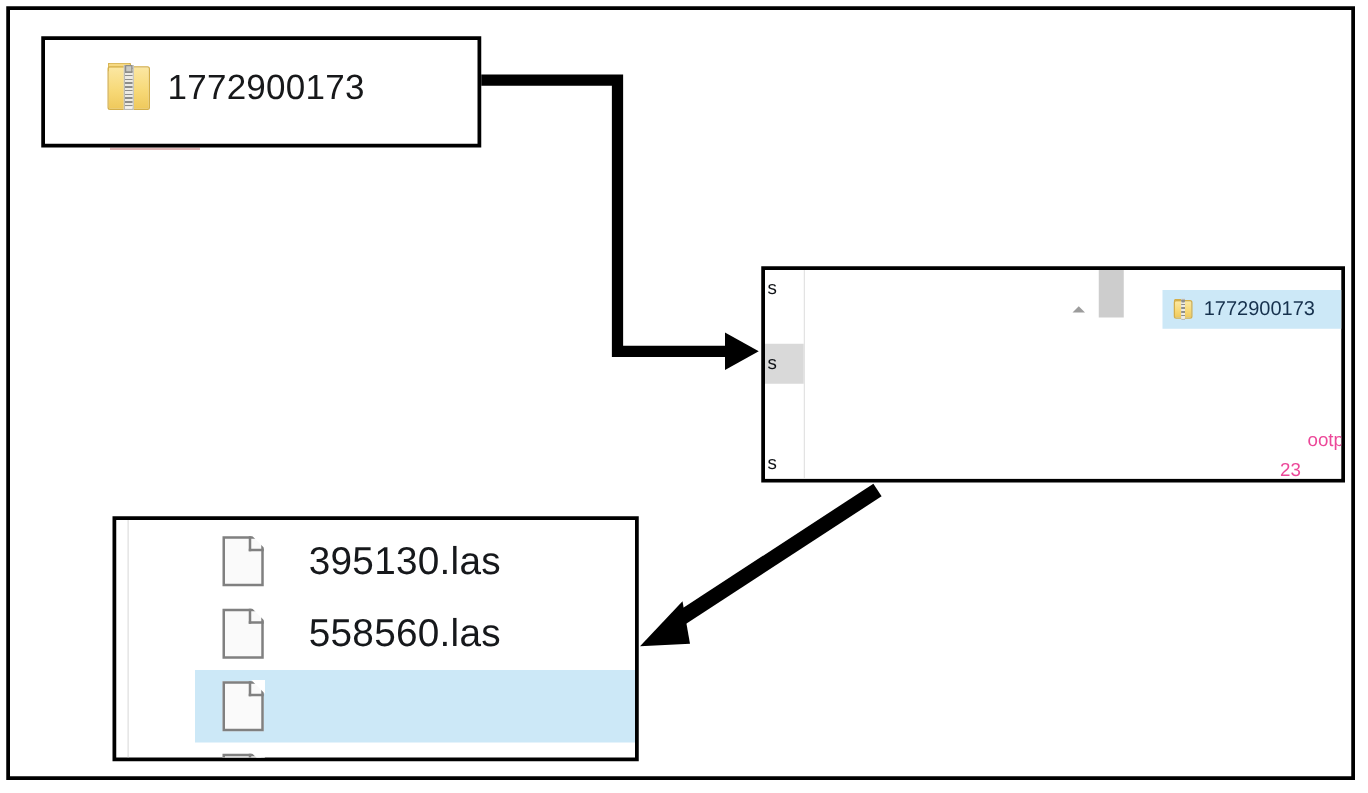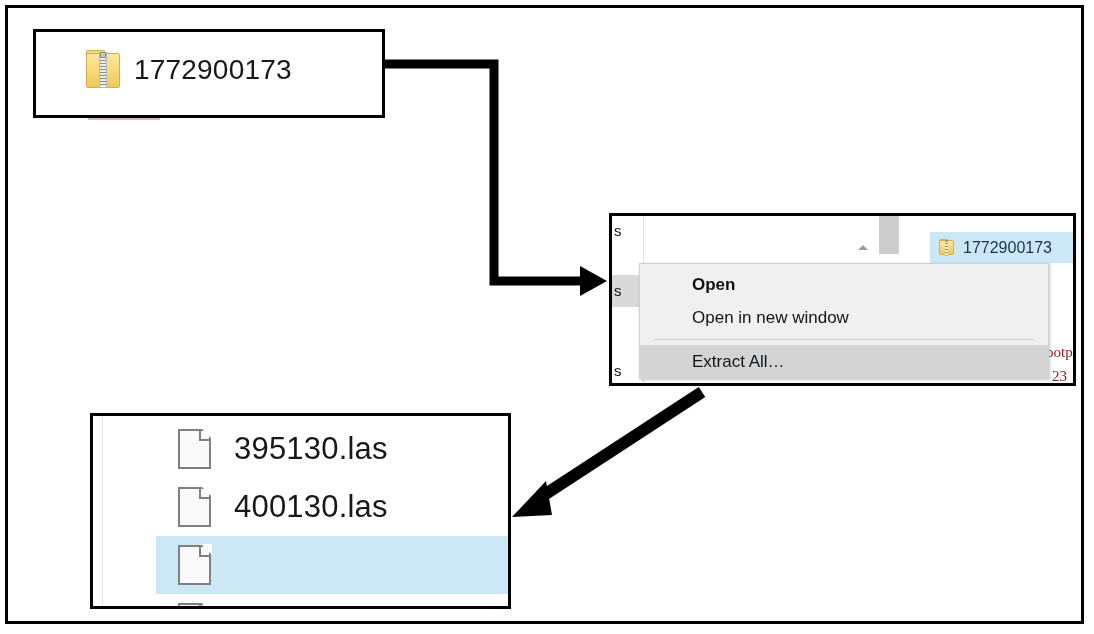--- a/index.html
+++ b/index.html
@@ -228,26 +228,25 @@
   .ex-file-name {
     font-size: 16px;
     color: #16314d;
     white-space: nowrap;
   }
 
   
   .clip-frag {
     position: absolute;
     font-size: 15px;
-    color: #7f1d1d;
+    color: #ec4899;
     white-space: nowrap;
-    font-family: Liberation Serif, serif;
   }
   .clip-frag.f1 { left: 434px; top: 128px; }
-  .clip-frag.f2 { left: 440px; top: 152px; text-align: center; }
+  .clip-frag.f2 { left: 412px; top: 152px; text-align: center; }
 
   
   .ctx-menu {
     position: absolute;
     left: 27px;
     top: 47px;
     width: 410px;
     background: #f0f0f0;
     border: 1px solid #d0d0d0;
     box-shadow: 1px 1px 3px rgba(0,0,0,.22);
@@ -293,21 +292,21 @@
     height: 100%;
     background: #e0e0e0;
   }
   .file-row {
     position: absolute;
     left: 63px;
     width: 352px;
     height: 58px;
     display: flex;
     align-items: center;
-    gap: 23px;
+    gap: 36px;
     padding-left: 22px;
     box-sizing: border-box;
   }
   .file-row.r1 { top: 4px; }
   .file-row.r2 { top: 62px; }
   .file-row.r3 { top: 120px; background: #cce8f7; }
   .file-row.r4 { top: 178px; }
   .file-name {
     font-size: 31px;
     color: #16181b;
@@ -402,26 +401,20 @@
           <span class="zip-strip"></span>
           <span class="teeth"></span>
           <span class="pull"></span>
         </span>
         <span class="ex-file-name">1772900173</span>
       </div>
 
       <div class="clip-frag f1">ootp</div>
       <div class="clip-frag f2">23</div>
 
-      <div class="ctx-menu">
-        <div class="ctx-item bold">Open</div>
-        <div class="ctx-item">Open in new window</div>
-        <div class="ctx-sep"></div>
-        <div class="ctx-item highlighted">Extract All…</div>
-      </div>
 
     </div>
   </div>
 
   <div class="files-callout">
     <div class="files-gutter"></div>
 
     <div class="file-row r1">
       <span class="doc-icon">
         <span class="sheet"></span>
@@ -430,21 +423,21 @@
       </span>
       <span class="file-name">395130.las</span>
     </div>
 
     <div class="file-row r2">
       <span class="doc-icon">
         <span class="sheet"></span>
           <span class="fold"></span>
           <span class="fold-edge"></span>
       </span>
-      <span class="file-name">400130.las</span>
+      <span class="file-name">558560.las</span>
     </div>
 
     <div class="file-row r3">
       <span class="doc-icon">
         <span class="sheet"></span>
           <span class="fold"></span>
           <span class="fold-edge"></span>
       </span>
     </div>
 

